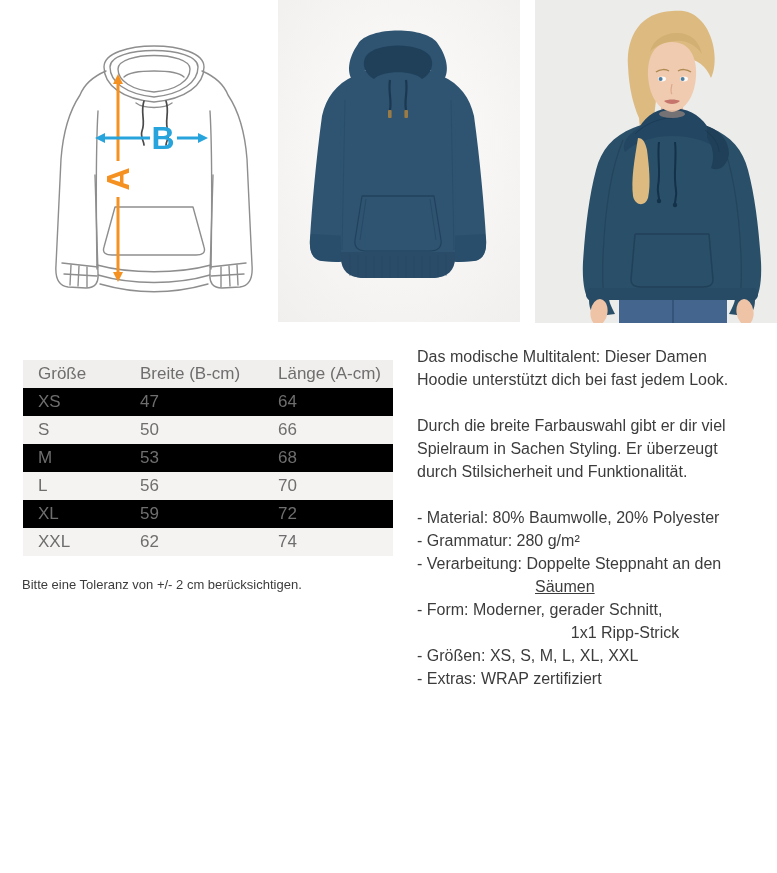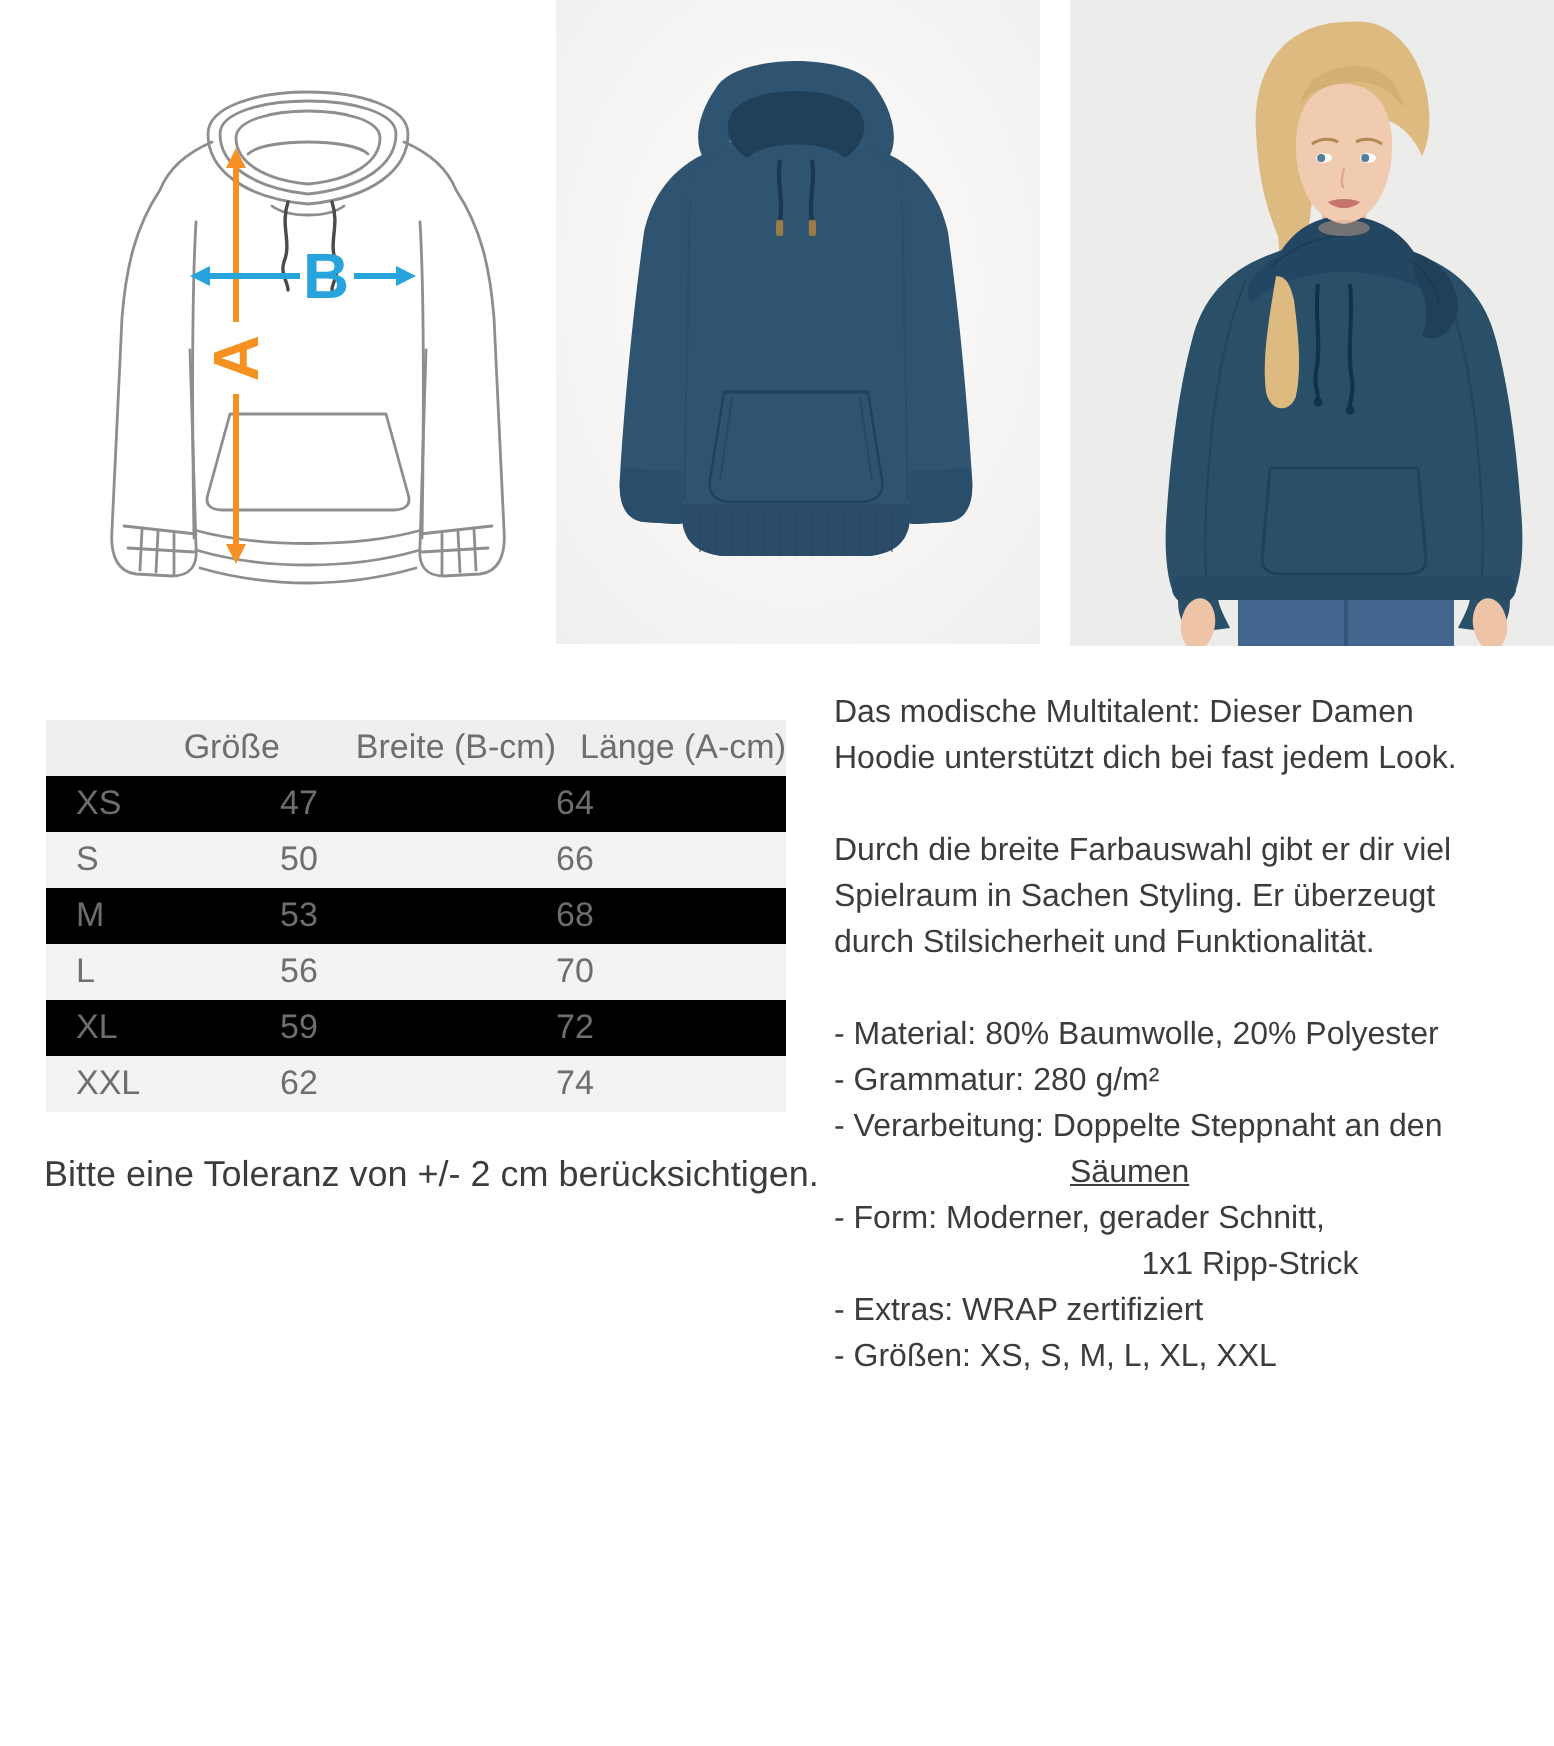--- a/index.html
+++ b/index.html
@@ -10,25 +10,25 @@
   .fig{position:absolute;}
   .fig svg{display:block;}
   #fig-diagram{left:40px;top:25px;}
   #fig-product{left:278px;top:0px;}
   #fig-model{left:535px;top:0px;}
 
   
   .size-table{position:absolute;left:23px;top:360px;width:370px;font-size:17px;color:#6e6e6e;}
   .trow{display:grid;grid-template-columns:117px 138px 1fr;height:28px;line-height:28px;}
   .trow .tcell:first-child{padding-left:15px;}
-  .thead{background:#f1efed;text-align:right;}
+  .thead{background:#f1efed;}
   .row-odd{background:#000000;}
   .row-even{background:#f5f3f1;}
 
-  .tolerance{position:absolute;left:22px;top:577px;font-size:18px;color:#3c3c3c;}
+  .tolerance{position:absolute;left:22px;top:577px;font-size:13px;color:#3c3c3c;}
 
   
   .desc{position:absolute;left:417px;top:345px;width:356px;font-size:16px;line-height:23px;color:#3c3c3c;}
   .gap{height:23px;}
   .ind-a{padding-left:118px;text-decoration:underline;}
   .ind-b{padding-left:60px;text-align:center;}
 </style>
 </head>
 <body>
 
@@ -213,15 +213,15 @@
   <div>Durch die breite Farbauswahl gibt er dir viel</div>
   <div>Spielraum in Sachen Styling. Er überzeugt</div>
   <div>durch Stilsicherheit und Funktionalität.</div>
   <div class="gap"></div>
   <div>- Material: 80% Baumwolle, 20% Polyester</div>
   <div>- Grammatur: 280 g/m²</div>
   <div>- Verarbeitung: Doppelte Steppnaht an den</div>
   <div class="ind-a">Säumen</div>
   <div>- Form: Moderner, gerader Schnitt,</div>
   <div class="ind-b">1x1 Ripp-Strick</div>
+  <div>- Größen: XS, S, M, L, XL, XXL</div>
   <div>- Extras: WRAP zertifiziert</div>
-  <div>- Größen: XS, S, M, L, XL, XXL</div>
 </div>
 
 </body></html>

